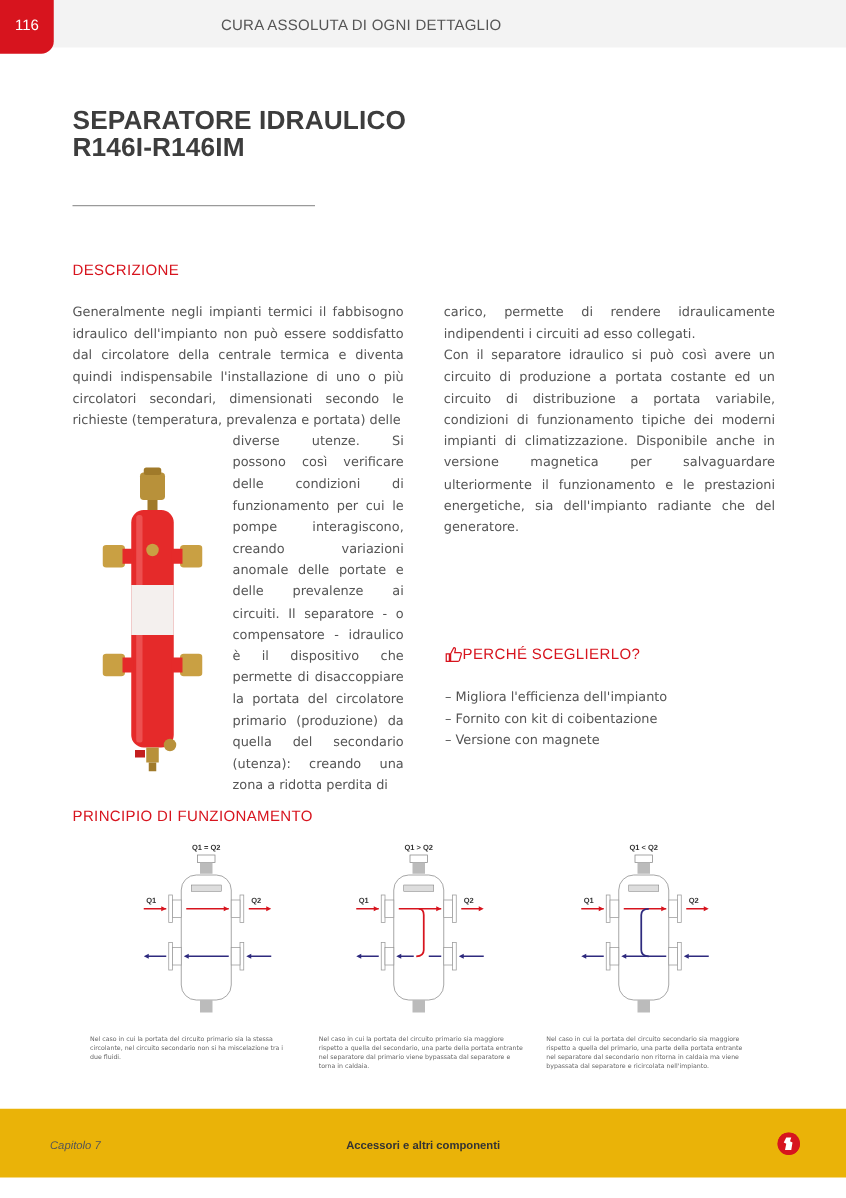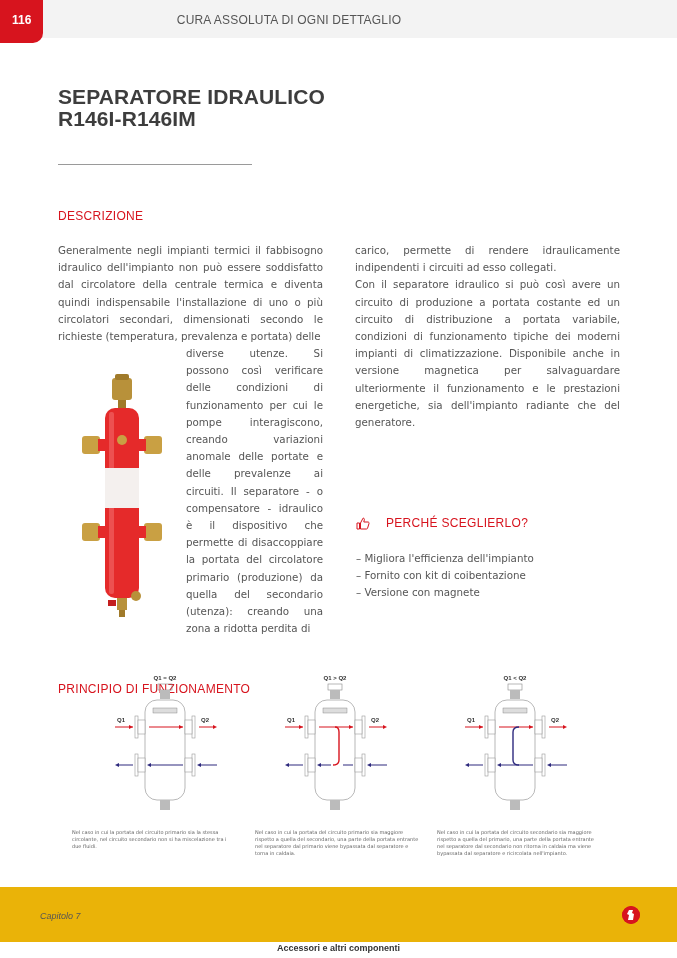--- a/index.html
+++ b/index.html
@@ -1,45 +1,45 @@
 <!DOCTYPE html>
 <html><head>
 <meta charset="utf-8">
 <style>
   * { box-sizing: border-box; margin: 0; padding: 0; }
   html, body { width: 677px; height: 958px; background: #ffffff; overflow: hidden; }
   body { position: relative; font-family: "Liberation Sans", sans-serif; color: #4a4a4a; }
 
   .header { position: absolute; left: 0; top: 0; width: 677px; height: 38px; background: #f3f3f3; }
-  .page-tab { position: absolute; left: 0; top: 0; width: 43px; height: 43px; background: #d7141e; border-bottom-right-radius: 10px; color: #fff; font-size: 12px; font-weight: bold; padding: 13px 0 0 12px; }
+  .page-tab { position: absolute; left: 0; top: 0; width: 43px; height: 43px; background: #d7141e; border-bottom-right-radius: 10px; color: #fff; font-size: 12px; font-weight: normal; padding: 13px 0 0 12px; }
   .header-title { position: absolute; left: 0; width: 578px; top: 13px; text-align: center; font-size: 12px; color: #555; letter-spacing: 0.2px; }
 
   .main-title { position: absolute; left: 58px; top: 86px; font-size: 21px; font-weight: bold; color: #3d3d3d; line-height: 22px; letter-spacing: 0.1px; }
   .title-rule { position: absolute; left: 58px; top: 164px; width: 194px; height: 1px; background: #9a9a9a; }
 
   .section-head { position: absolute; font-size: 12px; color: #d7141e; letter-spacing: 0.3px; }
 
   .para { font-size: 11px; line-height: 17.2px; color: #555; text-align: justify; font-family: "DejaVu Sans", sans-serif; font-size: 10.3px; }
   .col-left-top { position: absolute; left: 58px; top: 242px; width: 265px; }
   .col-left-wrap { position: absolute; left: 186px; top: 345px; width: 137px; }
   .col-right { position: absolute; left: 355px; top: 242px; width: 265px; }
 
   .product { position: absolute; left: 82px; top: 368px; width: 80px; height: 250px; }
 
-  .why-head { position: absolute; left: 356px; top: 516px; display: flex; align-items: center; gap: 16px; }
+  .why-head { position: absolute; left: 356px; top: 516px; display: flex; align-items: center; gap: 0; }
   .why-label { font-size: 12px; color: #d7141e; letter-spacing: 0.3px; }
   .why-list { position: absolute; left: 356px; top: 550px; list-style: none; }
   .why-list li { font-family: "DejaVu Sans", sans-serif; font-size: 10.3px; line-height: 17px; color: #555; }
 
   .diagram { position: absolute; width: 120px; height: 140px; }
   .caption { position: absolute; width: 165px; font-family: "DejaVu Sans", sans-serif; font-size: 5px; line-height: 7px; color: #666; }
 
   .footer { position: absolute; left: 0; top: 887px; width: 677px; height: 55px; background: #eab308; }
   .footer-chapter { position: absolute; left: 40px; top: 24px; font-size: 9px; font-style: italic; color: #555; }
-  .footer-section { position: absolute; left: 0; width: 677px; top: 24px; text-align: center; font-size: 9px; font-weight: bold; color: #333; margin-top: 32px; }
+  .footer-section { position: absolute; left: 0; width: 677px; top: 24px; text-align: center; font-size: 9px; font-weight: bold; color: #333; }
   .footer-logo { position: absolute; left: 622px; top: 19px; width: 18px; height: 18px; border-radius: 50%; background: #d7141e; }
 </style>
 </head>
 <body>
 
 <div class="header">
   <div class="header-title">CURA ASSOLUTA DI OGNI DETTAGLIO</div>
 </div>
 <div class="page-tab">116</div>
 
@@ -92,21 +92,21 @@
     <path d="M1 6 H3.5 V12 H1 Z M4.5 6 L7 1.2 C8 1 8.6 1.8 8.3 2.8 L7.8 5 H12 C12.8 5 13.3 5.8 13 6.5 L11.5 11.4 C11.3 11.8 11 12 10.5 12 H4.5 Z" fill="none" stroke="#d7141e" stroke-width="1"></path>
   </svg>
   <span class="why-label">PERCHÉ SCEGLIERLO?</span>
 </div>
 <ul class="why-list">
   <li>– Migliora l'efficienza dell'impianto</li>
   <li>– Fornito con kit di coibentazione</li>
   <li>– Versione con magnete</li>
 </ul>
 
-<div class="section-head" style="left:58px;top:646px;margin-top:36px;">PRINCIPIO DI FUNZIONAMENTO</div>
+<div class="section-head" style="left:58px;top:646px;">PRINCIPIO DI FUNZIONAMENTO</div>
 
 <svg class="diagram" style="left:105px;top:672px;" viewBox="0 0 120 140">
   <text x="60" y="8" font-size="6" font-family="Liberation Sans, sans-serif" font-weight="bold" fill="#333" text-anchor="middle">Q1 = Q2</text>
   <rect x="53" y="12" width="14" height="6" fill="none" stroke="#888" stroke-width="0.6"></rect>
   <rect x="55" y="18" width="10" height="9" fill="#bbb"></rect>
   <rect x="40" y="28" width="40" height="100" rx="12" fill="#fff" stroke="#999" stroke-width="0.7"></rect>
   <rect x="48" y="36" width="24" height="5" fill="#ddd" stroke="#777" stroke-width="0.4"></rect>
   <rect x="30" y="44" width="3" height="22" fill="#fff" stroke="#999" stroke-width="0.6"></rect>
   <rect x="33" y="48" width="7" height="14" fill="#fff" stroke="#999" stroke-width="0.6"></rect>
   <rect x="87" y="44" width="3" height="22" fill="#fff" stroke="#999" stroke-width="0.6"></rect>

